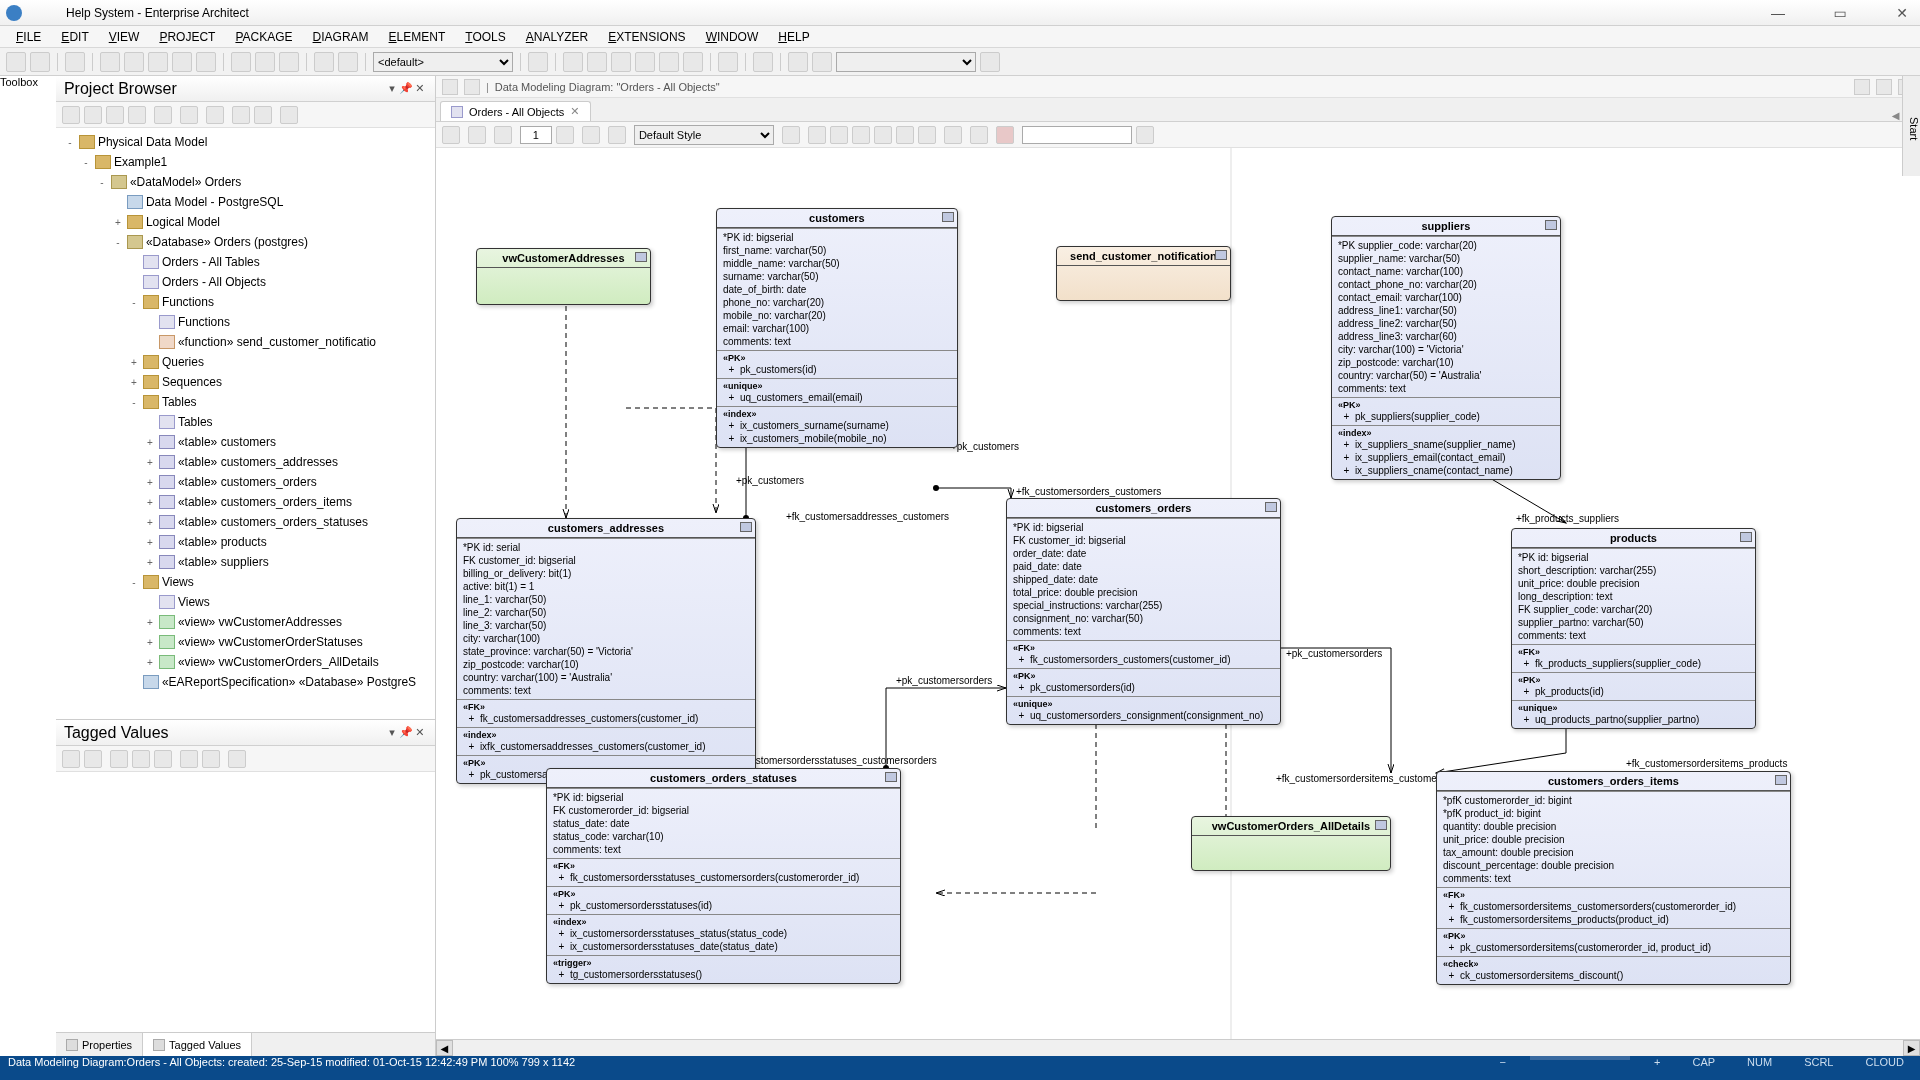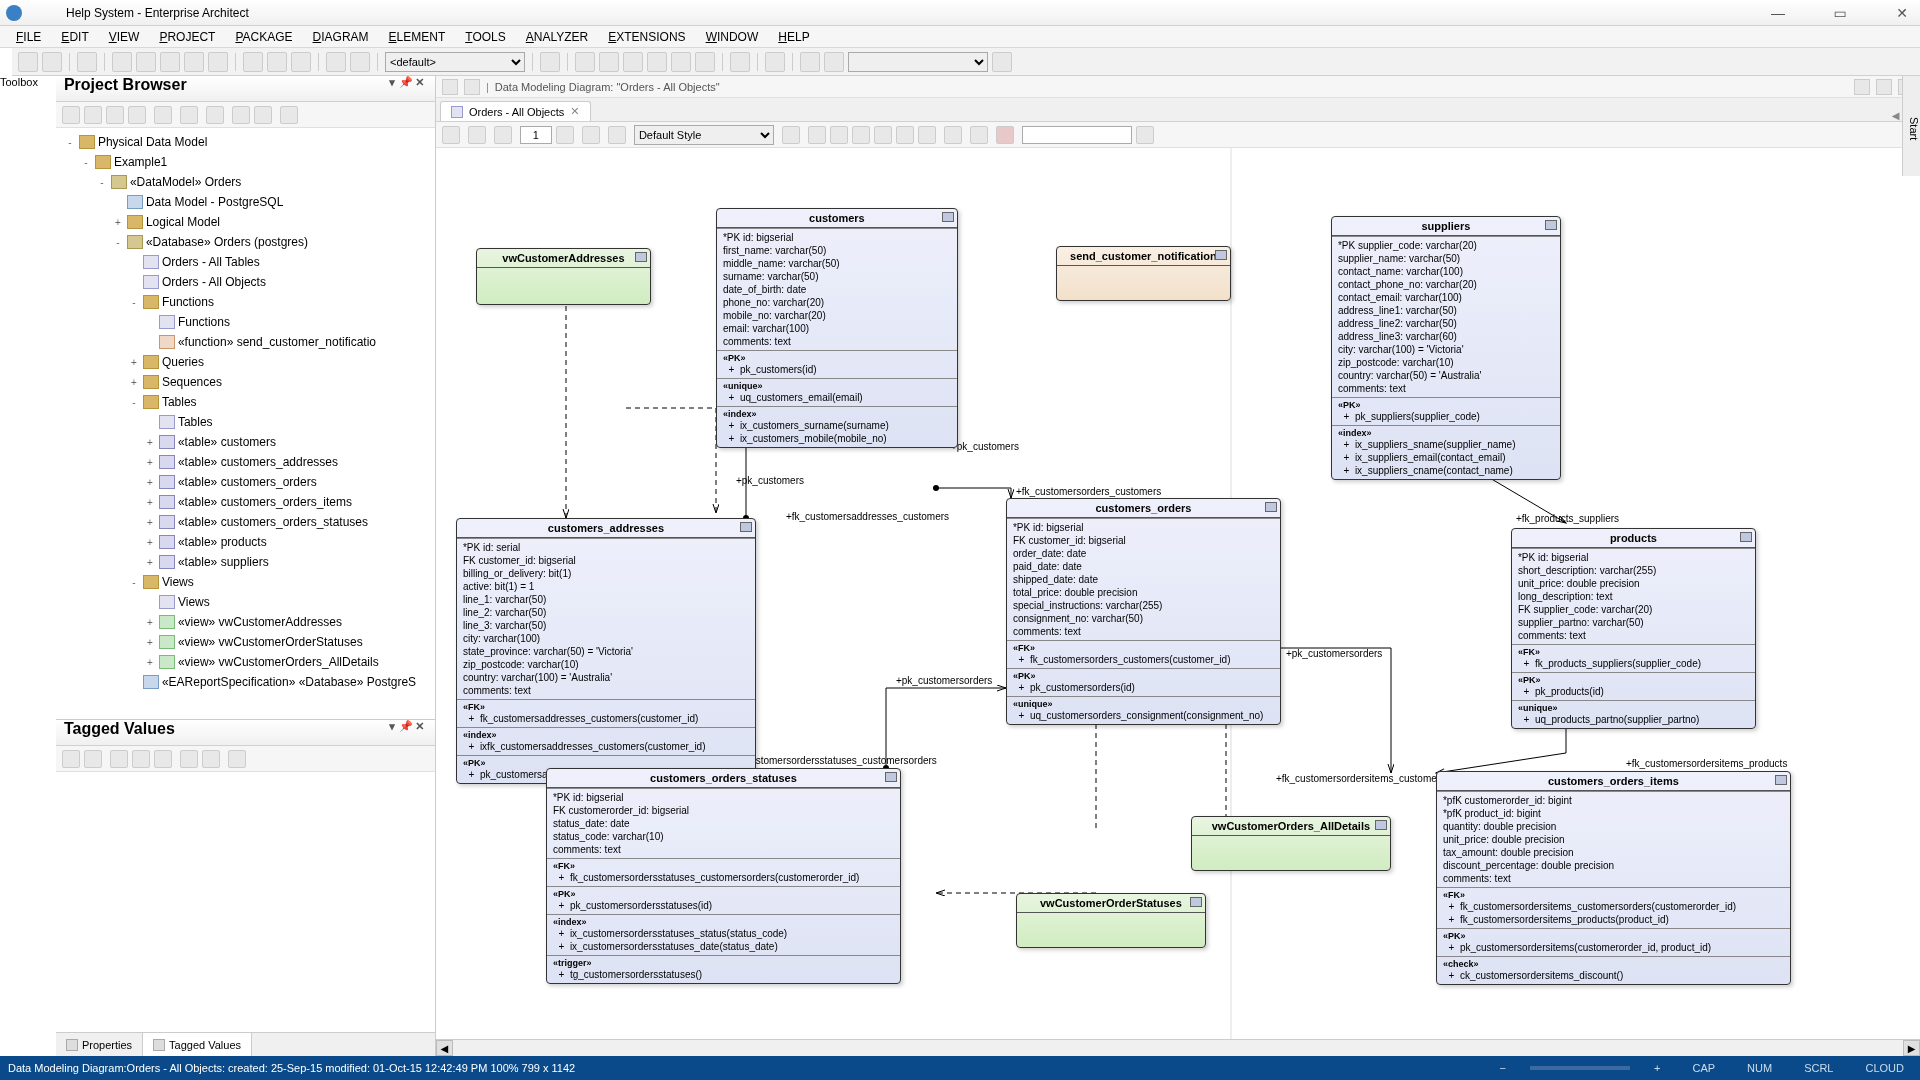--- a/index.html
+++ b/index.html
@@ -10,31 +10,31 @@
 .titlebar .icon { width: 16px; height: 16px; background: #3b7fc4; border-radius: 8px; margin-right: 6px; }
 .titlebar .spacer { flex: 1; }
 .titlebar .winbtn { width: 24px; text-align: center; color: #555; font-size: 14px; cursor: pointer; }
 
 
 .menubar { height: 22px; background: #f6f6f6; border-bottom: 1px solid #d8d8d8; display: flex; align-items: center; padding: 0 6px; font-size: 12px; }
 .menubar span { padding: 0 10px; cursor: pointer; }
 .menubar span u { text-decoration: underline; }
 
 
-.toolbar { height: 28px; background: #f2f2f2; border-bottom: 1px solid #d0d0d0; display: flex; align-items: center; padding: 0 6px; gap: 4px; margin-left: 12px; }
+.toolbar { height: 28px; background: #f2f2f2; border-bottom: 1px solid #d0d0d0; display: flex; align-items: center; padding: 0 6px; gap: 4px; }
 .toolbar .tbtn { width: 20px; height: 20px; background: #e8e8e8; border: 1px solid #ccc; border-radius: 2px; cursor: pointer; }
 .toolbar .sep { width: 1px; height: 18px; background: #ccc; margin: 0 3px; }
 .toolbar select { height: 20px; font-size: 11px; border: 1px solid #aaa; }
 
 
 .main { display: flex; height: calc(1080px - 26px - 22px - 28px - 24px); }
 
 
 .leftpanel { width: 380px; display: flex; flex-direction: column; border-right: 1px solid #ccc; background: #fff; }
-.panel-header { height: 26px; background: linear-gradient(#fff,#f0f0f0); display: flex; padding: 0 8px; font-size: 16px; font-weight: 700; border-bottom: 1px solid #d0d0d0; }
+.panel-header { height: 26px; background: linear-gradient(#fff,#f0f0f0); display: flex; align-items: center; padding: 0 8px; font-size: 16px; font-weight: 400; border-bottom: 1px solid #d0d0d0; }
 .panel-header .spacer { flex: 1; }
 .panel-header .pbtn { width: 14px; text-align: center; font-size: 11px; color: #555; cursor: pointer; }
 .panel-toolbar { height: 26px; background: #f6f6f6; display: flex; align-items: center; gap: 4px; padding: 0 6px; border-bottom: 1px solid #e0e0e0; }
 .panel-toolbar .tbtn { width: 18px; height: 18px; background: #e8e8e8; border: 1px solid #ccc; border-radius: 2px; cursor: pointer; }
 
 .tree { flex: 1; overflow: auto; padding: 4px 0; font-size: 12px; }
 .tree-row { display: flex; align-items: center; height: 20px; padding-left: 8px; cursor: pointer; white-space: nowrap; }
 .tree-row .tw { width: 12px; text-align: center; color: #666; font-size: 10px; }
 .tree-row .ic { width: 16px; height: 14px; margin: 0 3px; display: inline-block; }
 .ic-folder { background: #d9b768; border: 1px solid #b89438; }
@@ -84,21 +84,21 @@
 .entity .sect { border-top: 1px solid #888; padding: 2px 6px; }
 .entity .sect:first-of-type { border-top: none; }
 .entity .row { white-space: nowrap; line-height: 13px; }
 .entity .lbl { font-weight: bold; font-size: 9px; }
 
 
 svg.connectors { position: absolute; left: 0; top: 0; width: 100%; height: 100%; pointer-events: none; }
 .conn-label { position: absolute; font-size: 10px; color: #000; background: transparent; }
 
 
-.statusbar { height: 24px; background: #0a4a8a; color: #fff; display: flex; align-items: center; padding: 0 8px; font-size: 11px; gap: 16px; }
+.statusbar { height: 24px; background: #0a4a8a; color: #fff; display: flex; padding: 0 8px; font-size: 11px; gap: 16px; }
 .statusbar .spacer { flex: 1; }
 .statusbar .cell { padding: 0 8px; color: #cde; }
 .statusbar .slider { width: 100px; height: 4px; background: #3a6aa0; position: relative; }
 
 .scroll-h { height: 17px; background: #f0f0f0; border-top: 1px solid #ccc; display: flex; }
 .scroll-h .arrow { width: 17px; background: #e0e0e0; border: 1px solid #bbb; text-align: center; font-size: 10px; line-height: 15px; }
 </style>
 </head>
 <body>
 
@@ -670,23 +670,20 @@
           </div>
           <div class="sect">
             <div class="lbl">«check»</div>
             <div class="row">&nbsp;&nbsp;+ &nbsp;ck_customersordersitems_discount()</div>
           </div>
         </div>
 
       <div class="entity view-e" style="left:755px;top:668px;width:200px;height:55px">
         <div class="hdr"><span>vwCustomerOrders_AllDetails</span><span class="hicon"></span></div>
       </div>
-      <div class="entity view-e" style="left:580px;top:745px;width:190px;height:55px">
-        <div class="hdr"><span>vwCustomerOrderStatuses</span><span class="hicon"></span></div>
-      </div>
     </div>
 
     <div class="scroll-h">
       <span class="arrow">◀</span>
         <span style="flex:1"></span>
         <span class="arrow">▶</span>
     </div>
   </div>
 </div>
 

